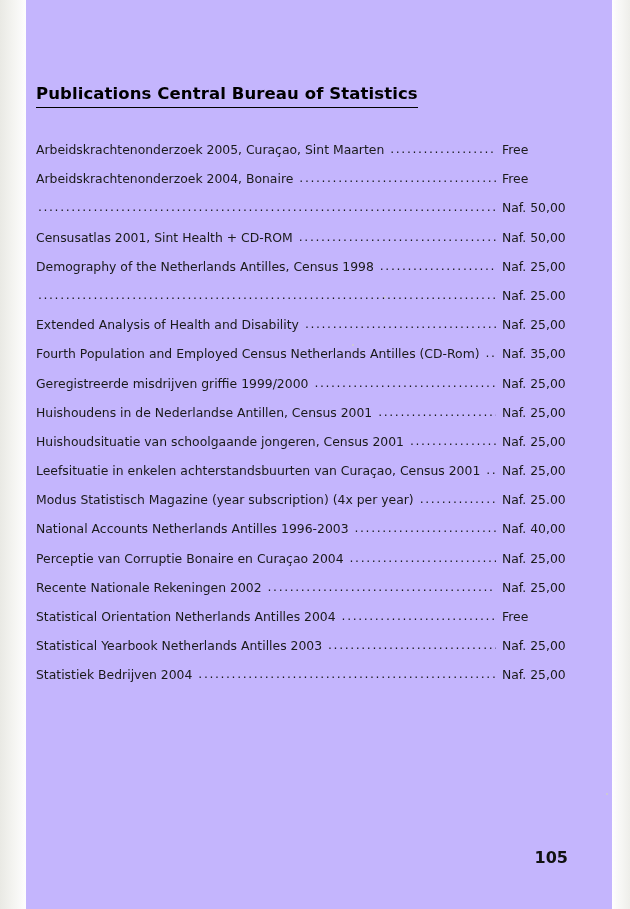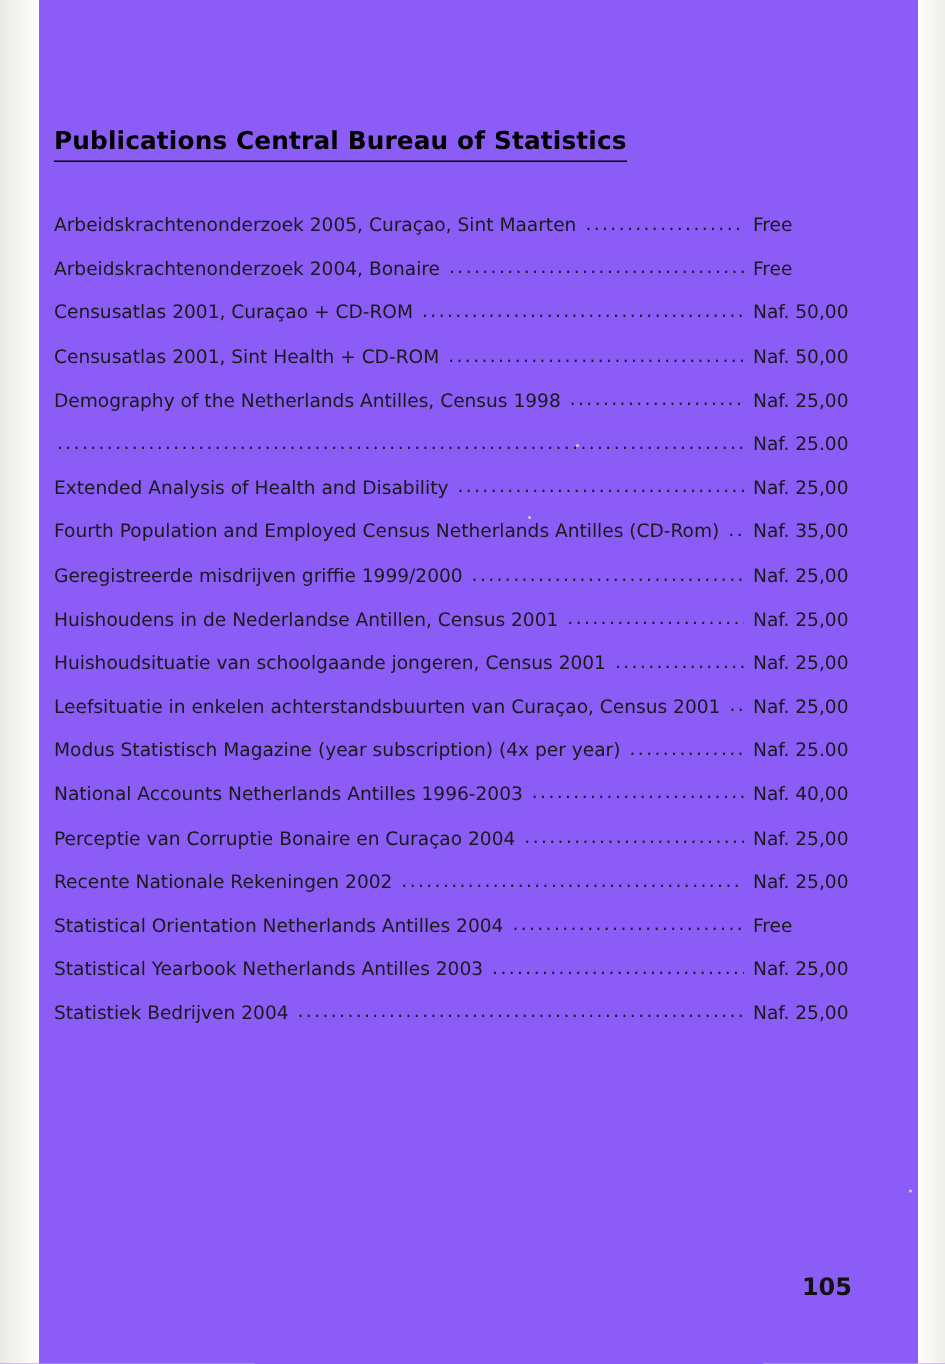--- a/index.html
+++ b/index.html
@@ -10,21 +10,21 @@
     width: 630px;
     height: 909px;
     background: #ffffff;
     font-family: "DejaVu Sans", sans-serif;
     overflow: hidden;
   }
   .page {
     position: relative;
     width: 630px;
     height: 909px;
-    background: #8b5cf6;
+    background: #c4b5fd;
     box-sizing: border-box;
   }
   
   .page::before {
     content: "";
     position: absolute;
     left: 0; top: 0; bottom: 0;
     width: 26px;
     background: linear-gradient(to right, #e9e9e4 0%, #f5f5f2 55%, #fefefe 100%);
     pointer-events: none;
@@ -119,21 +119,20 @@
           <span class="pub-title">Arbeidskrachtenonderzoek 2005, Curaçao, Sint  Maarten</span>
           <span class="dots">.......................................................................................................................</span>
           <span class="pub-price">Free</span>
         </li>
         <li class="pub-item">
           <span class="pub-title">Arbeidskrachtenonderzoek 2004, Bonaire</span>
           <span class="dots">.......................................................................................................................</span>
           <span class="pub-price">Free</span>
         </li>
         <li class="pub-item">
-          <span class="pub-title">Censusatlas 2001, Curaçao + CD-ROM</span>
           <span class="dots">.......................................................................................................................</span>
           <span class="pub-price">Naf. 50,00</span>
         </li>
         <li class="pub-item">
           <span class="pub-title">Censusatlas 2001, Sint Health + CD-ROM</span>
           <span class="dots">.......................................................................................................................</span>
           <span class="pub-price">Naf. 50,00</span>
         </li>
         <li class="pub-item">
           <span class="pub-title">Demography of the Netherlands Antilles, Census 1998</span>

